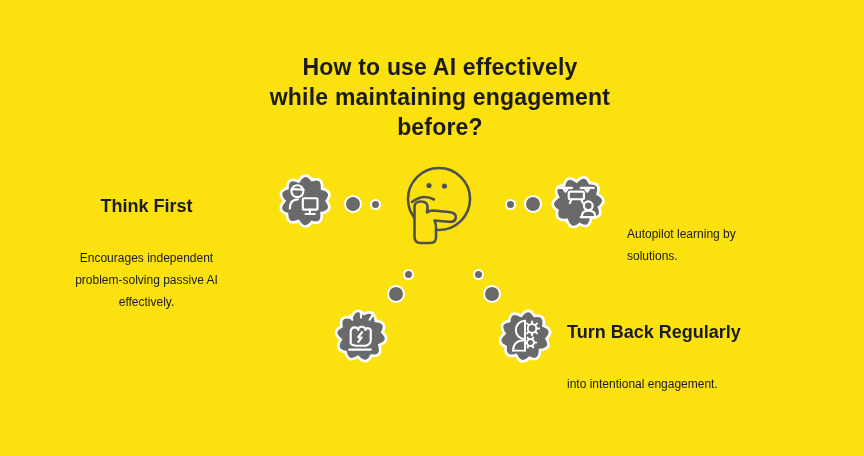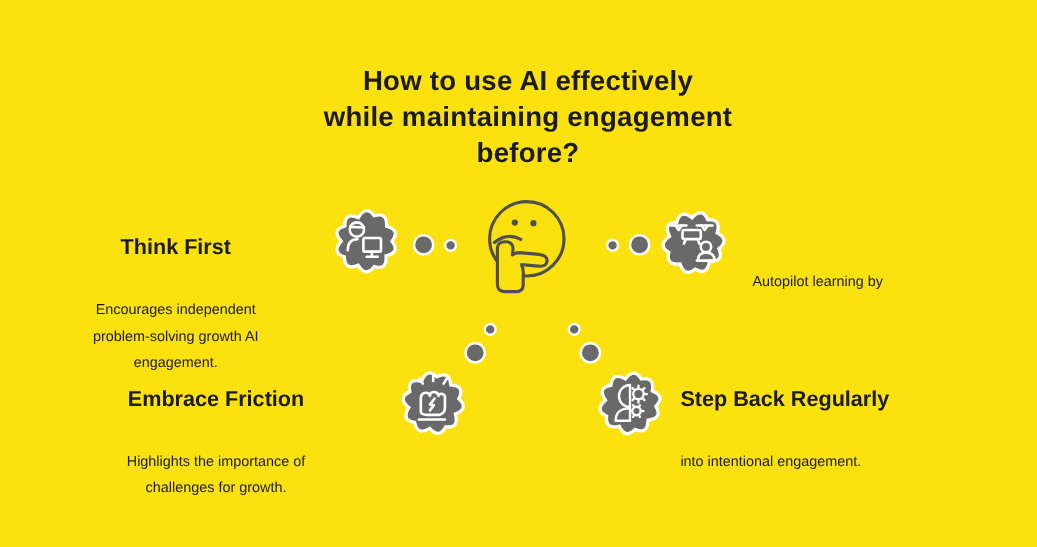--- a/index.html
+++ b/index.html
@@ -135,39 +135,33 @@
         <path d="M56.8,56.4 L54.8,53"></path>
           <path d="M63.2,56.4 L65.2,53"></path>
       </g>
     </svg>
   </div>
 
   <div class="tblock blk-think align-r">
     <div class="heading">Think First</div>
     <div class="desc">
       <div>Encourages independent</div>
-      <div>problem-solving growth AI</div>
-      <div>engagement.</div>
+      <div>problem-solving passive AI</div>
+      <div>effectively.</div>
     </div>
   </div>
 
   <div class="tblock blk-autopilot align-l">
     <div class="desc">
       <div>Autopilot learning by</div>
+      <div>solutions.</div>
     </div>
   </div>
 
-  <div class="tblock blk-friction align-r">
-    <div class="heading">Embrace Friction</div>
-    <div class="desc">
-      <div>Highlights the importance of</div>
-      <div>challenges for growth.</div>
-    </div>
-  </div>
 
   <div class="tblock blk-stepback align-l">
-    <div class="heading">Step Back Regularly</div>
+    <div class="heading">Turn Back Regularly</div>
     <div class="desc">
       <div>into intentional engagement.</div>
     </div>
   </div>
 
 </div>
 
 </body></html>

